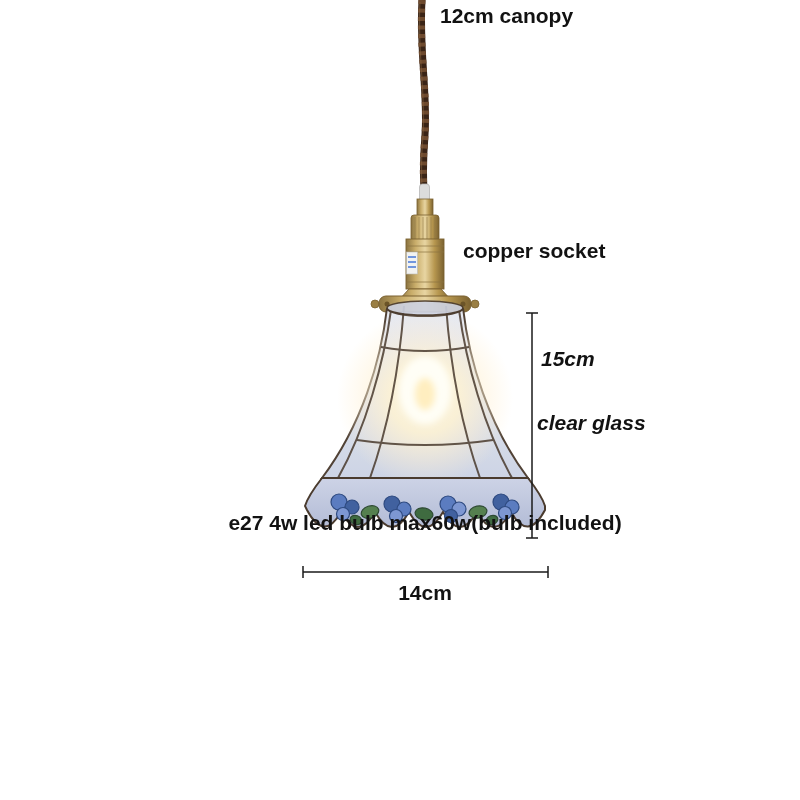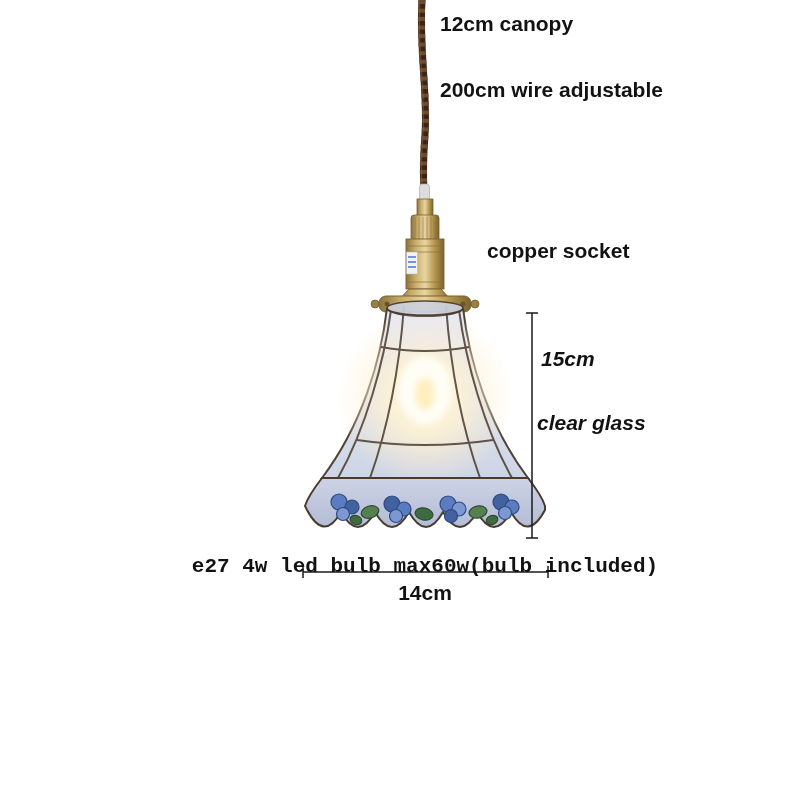--- a/index.html
+++ b/index.html
@@ -147,27 +147,26 @@
       <line x1="526" y1="538" x2="538" y2="538"></line>
     </g>
 
     <g stroke="#1a1a1a" stroke-width="1.5">
       <line x1="303" y1="572" x2="548" y2="572"></line>
       <line x1="303" y1="566" x2="303" y2="578"></line>
       <line x1="548" y1="566" x2="548" y2="578"></line>
     </g>
   </svg>
 
-  <div class="ann" style="left:440px;top:12px;">12cm canopy</div>
+  <div class="ann" style="left:440px;top:4px;">12cm canopy</div>
 
-  <div class="ann" style="left:440px;top:78px;">200cm wire adjustable</div>
 
-  <div class="ann" style="left:463px;top:239px;margin-left:24px;">copper socket</div>
+  <div class="ann" style="left:463px;top:239px;">copper socket</div>
 
   <div class="ann" style="left:541px;top:347px;font-style:italic;">15cm</div>
 
   <div class="ann" style="left:537px;top:411px;font-style:italic;">clear glass</div>
 
-  <div class="ann center" style="left:425px;top:555px;font-family:Liberation Mono, monospace;">e27 4w led bulb max60w(bulb included)</div>
+  <div class="ann center" style="left:425px;top:511px;">e27 4w led bulb max60w(bulb included)</div>
 
   <div class="ann center" style="left:425px;top:581px;">14cm</div>
 
 </div>
 
 </body></html>

